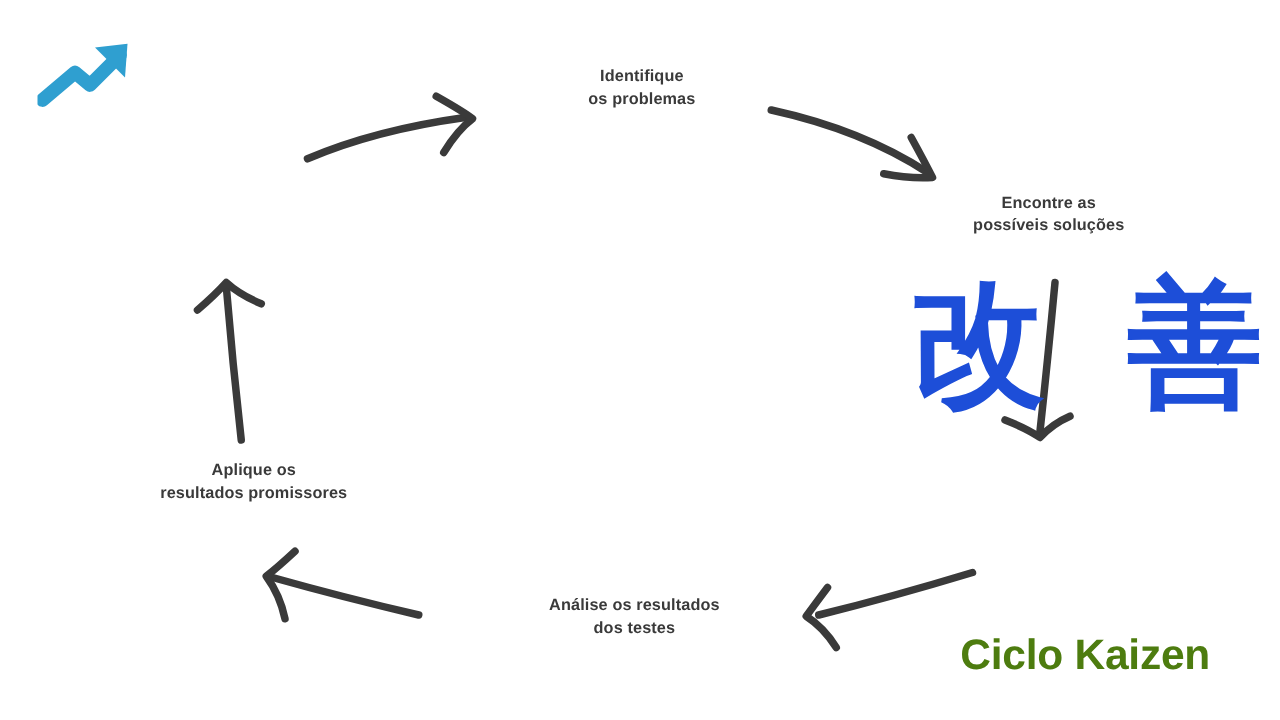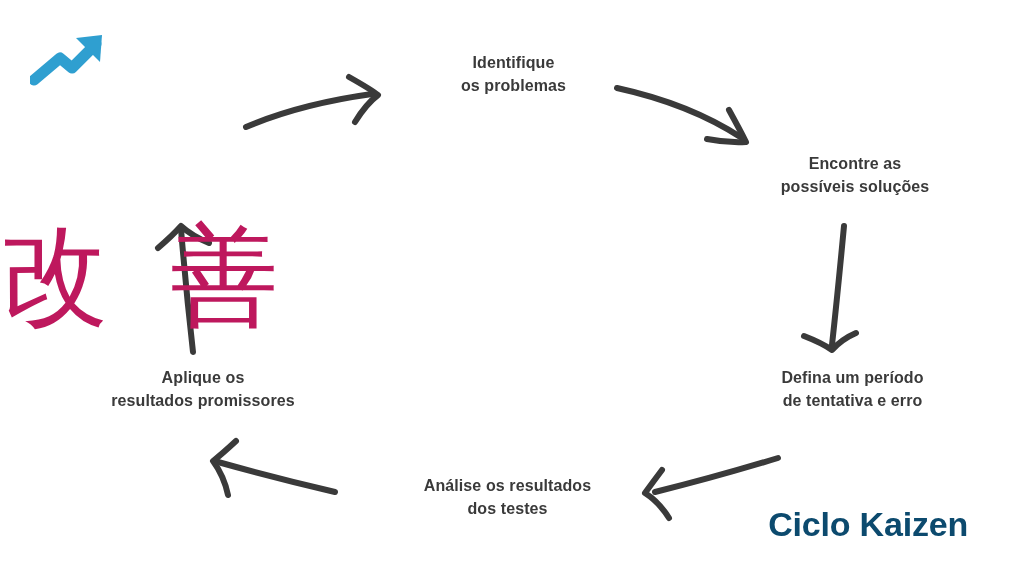--- a/index.html
+++ b/index.html
@@ -12,51 +12,51 @@
     width: 1024px;
     height: 576px;
     background: #ffffff;
     overflow: hidden;
     font-family: "Liberation Sans", sans-serif;
   }
   .step-label {
     position: absolute;
     color: #3a3a3a;
     font-weight: bold;
-    font-size: 16px;
+    font-size: 13px;
     line-height: 1.42;
     text-align: center;
     letter-spacing: 0.1px;
     white-space: pre-line;
   }
   #logo-icon {
     position: absolute;
     left: 30px;
     top: 30px;
     width: 90px;
     height: 60px;
   }
   #kanji {
     position: absolute;
     left: 0;
     top: 222px;
     width: 1024px;
-    text-align: left;
-    color: #be185d;
+    text-align: right;
+    color: #1d4ed8;
     font-family: "DejaVu Sans", sans-serif;
     font-size: 108px;
-    font-weight: normal;
+    font-weight: bold;
     line-height: 1;
     letter-spacing: 14px;
   }
   #title {
     position: absolute;
     right: 56px;
     top: 505px;
-    color: #0c4a6e;
+    color: #4d7c0f;
     font-size: 34px;
     font-weight: bold;
     letter-spacing: -0.2px;
   }
   #arrows {
     position: absolute;
     left: 0;
     top: 0;
     width: 1024px;
     height: 576px;
@@ -102,25 +102,23 @@
     </g>
     <g>
       <path class="arrow-stroke" d="M193 352 Q186 290 181 229" stroke-width="6"></path>
       <path class="arrow-stroke" d="M158 248 Q172 236 181 226 Q192 236 209 243" stroke-width="6"></path>
     </g>
   </svg>
 
   <div class="step-label" style="left:411px; top:52px; width:205px;">Identifique
 os problemas</div>
 
-  <div class="step-label" style="left:735px; top:153px; width:240px;">Encontre as
+  <div class="step-label" style="left:719px; top:153px; width:240px;">Encontre as
 possíveis soluções</div>
 
-  <div class="step-label" style="left:730px; top:367px; width:245px;">Defina um período
-de tentativa e erro</div>
 
   <div class="step-label" style="left:68px; top:367px; width:270px;">Aplique os
 resultados promissores</div>
 
   <div class="step-label" style="left:380px; top:475px; width:255px;">Análise os resultados
 dos testes</div>
 
 
   <div id="kanji">改 善</div>
 

